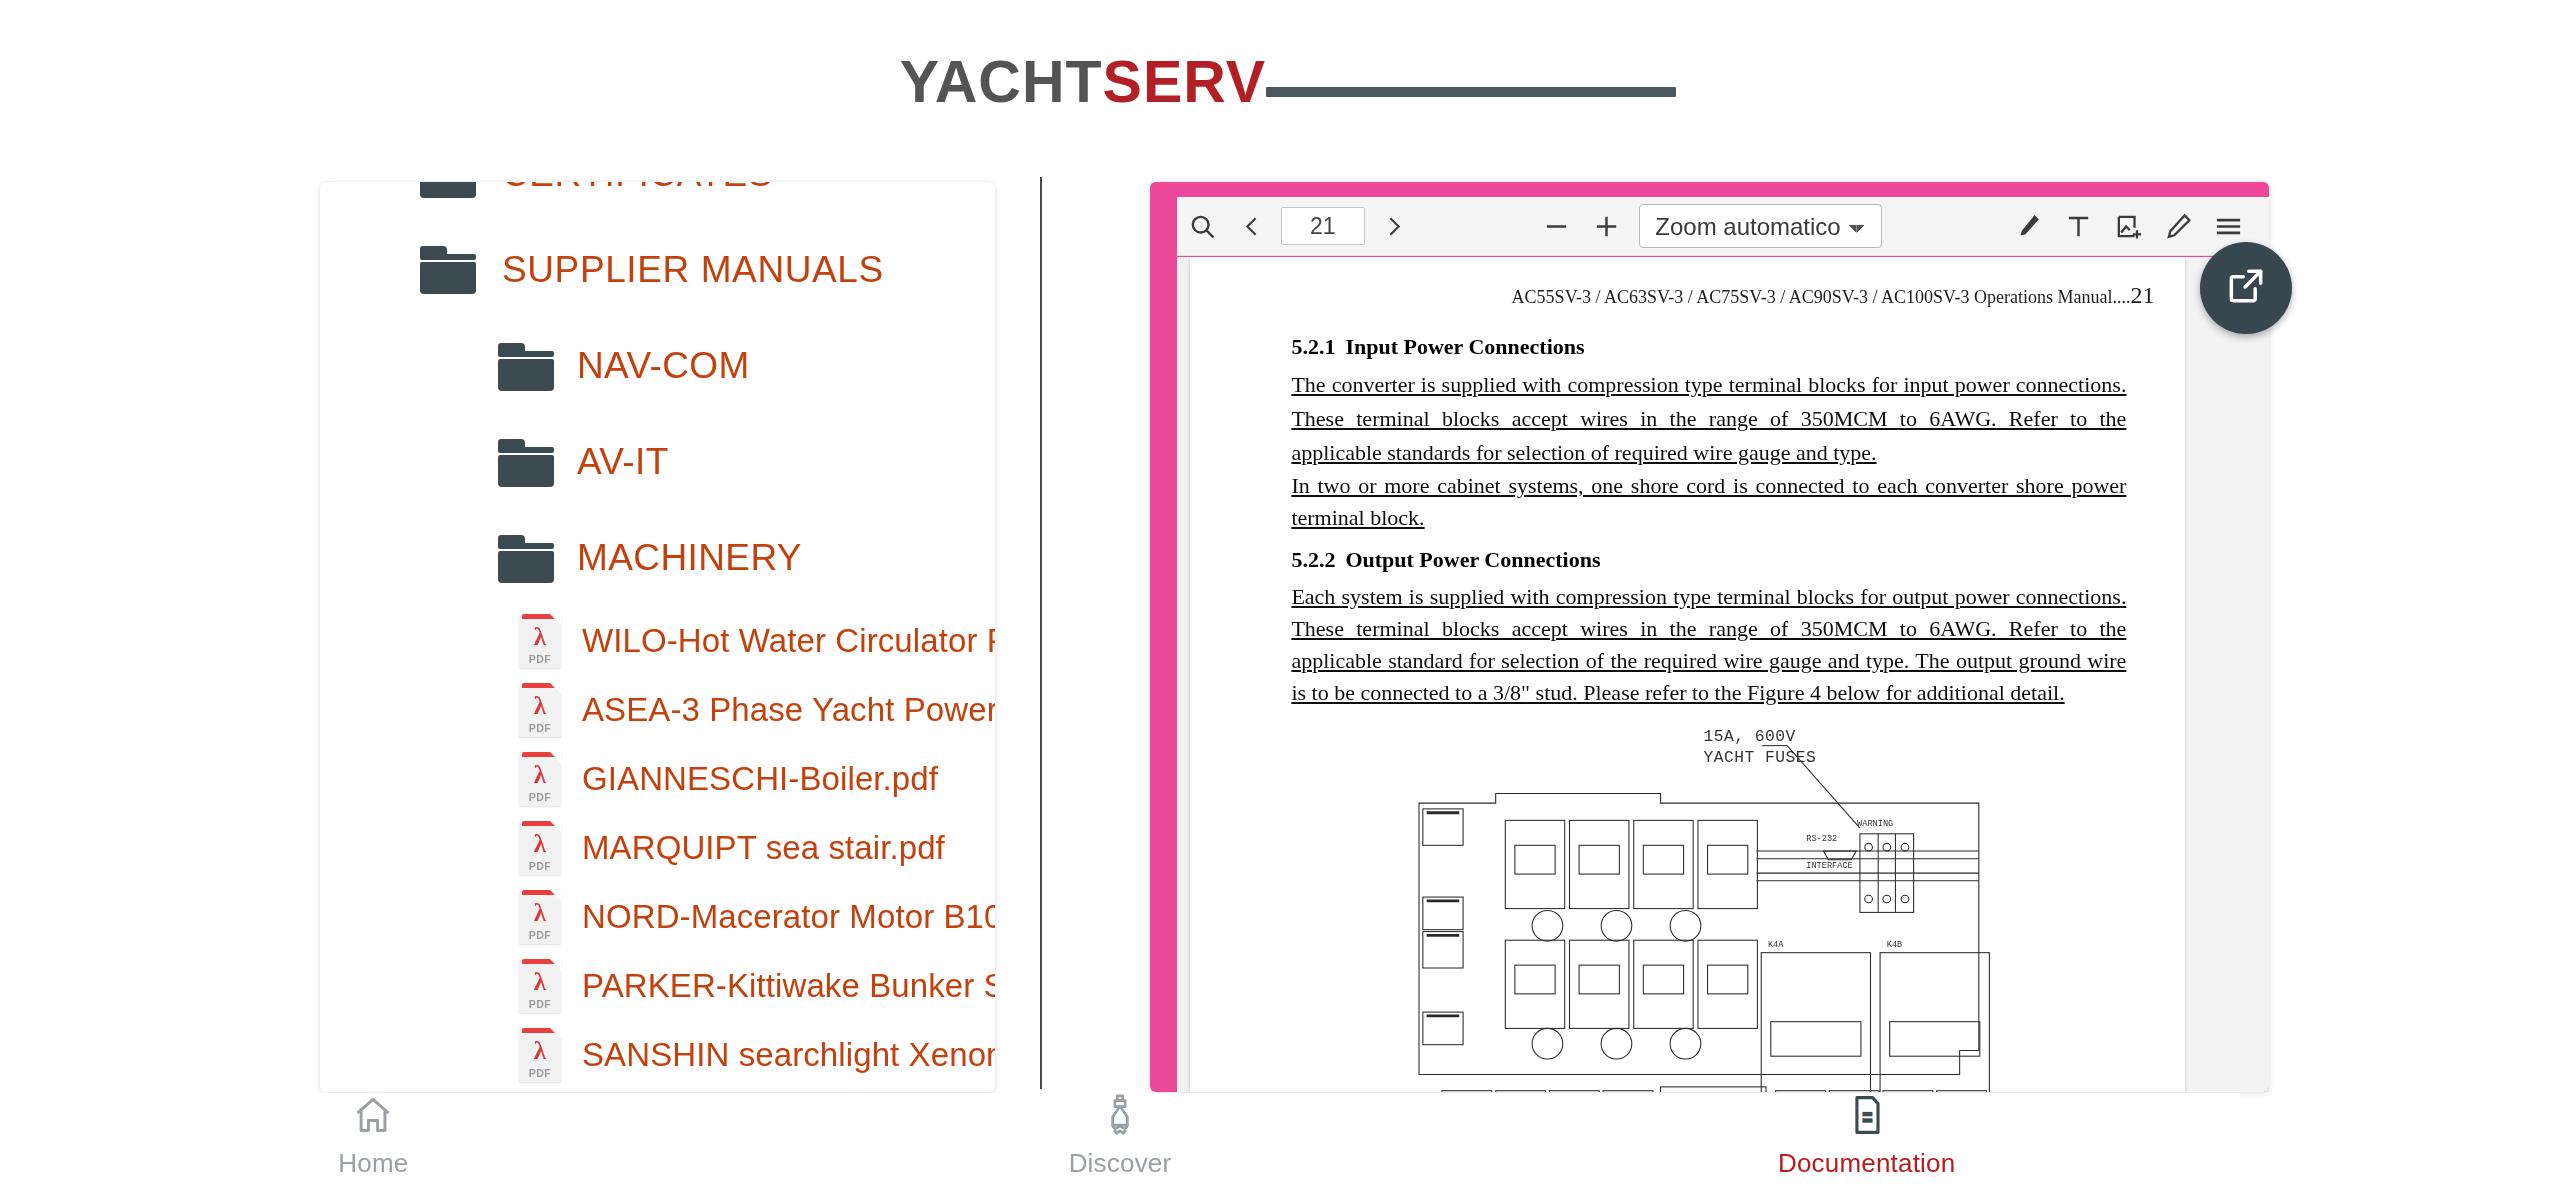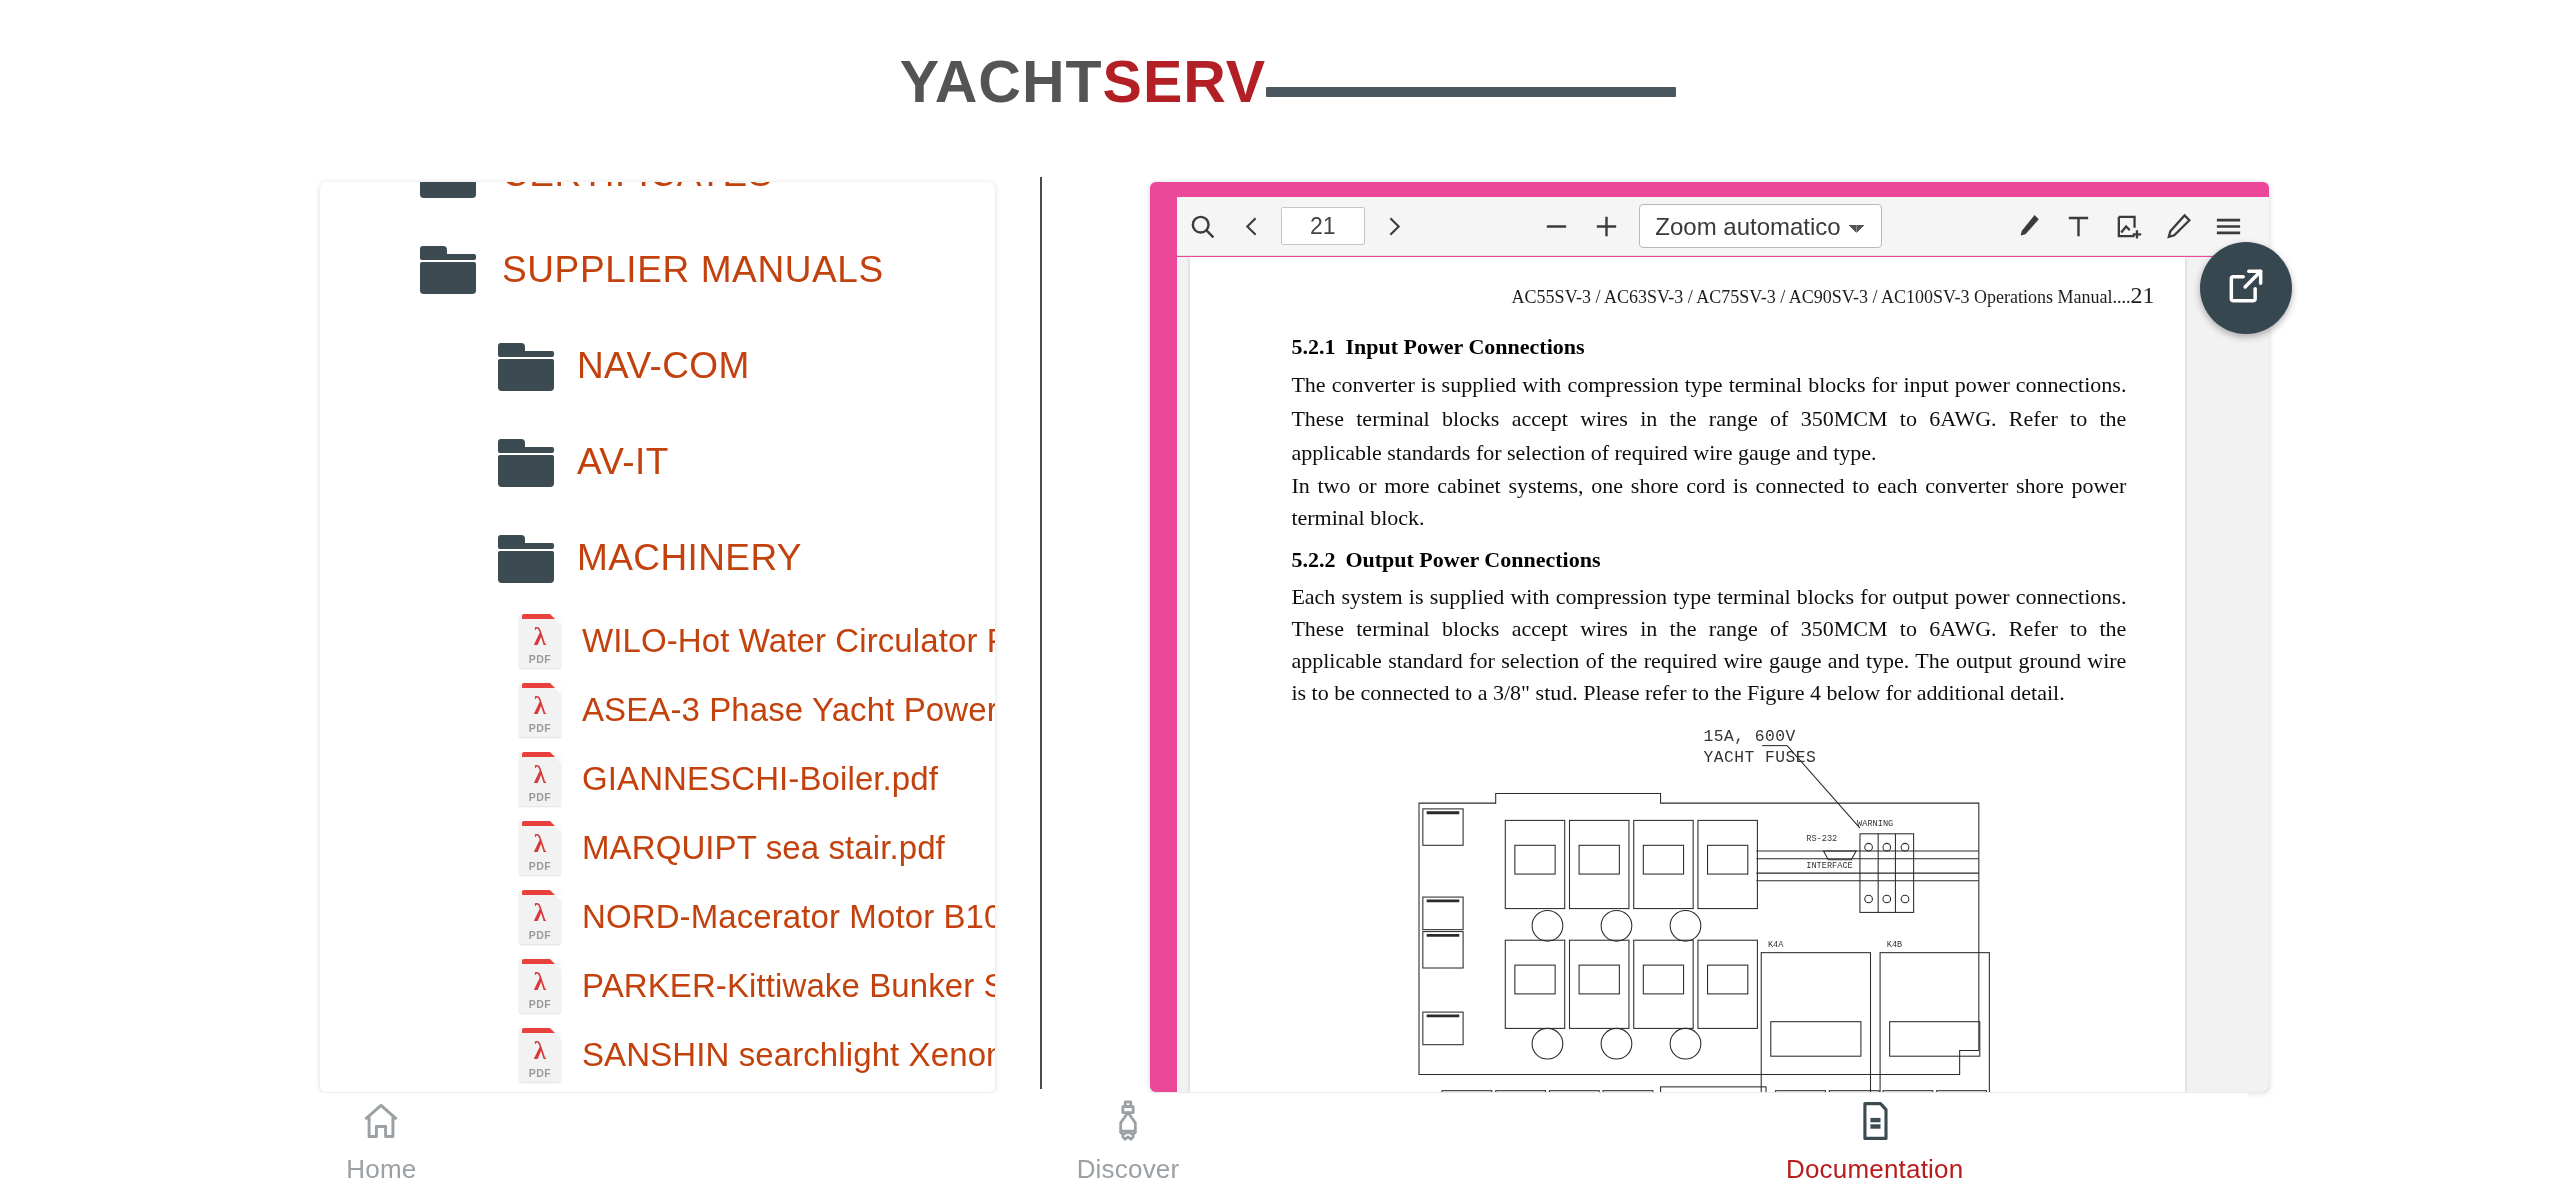--- a/index.html
+++ b/index.html
@@ -169,21 +169,21 @@
     text-align: right; padding: 25px 31px 0 0;
     font-family: "Liberation Serif", serif;
     font-size: 18px; color: #1c1c1c;
   }
   .pdf-head .pg { font-size: 24px; }
   .pdf-body { padding: 11.5px 59px 0 101px; }
   .pdf-h { font-family: "Liberation Serif", serif; font-weight: 700;
            font-size: 22px; color: #000; margin: 13.4px 0 7.7px 0; }
   .pdf-h .num { display: inline-block; width: 54px; }
   .pdf-p { font-family: "Liberation Serif", serif; font-size: 22px;
-           color: #0d0d0d; line-height: 34px; text-align: justify; }
+           color: #0d0d0d; line-height: 34px; text-align: justify; text-decoration: underline; }
   .pdf-p.tight { line-height: 32px; }
 
   .pdf-figwrap { position: relative; margin-top: 25px; padding-left: 82px; }
   .fig-note {
     position: absolute; left: 412px; top: -7.7px;
     font-family: "Liberation Mono", monospace; font-size: 16.3px;
     color: #333; line-height: 21px; letter-spacing: 0.5px;
   }
 
   
@@ -194,21 +194,21 @@
     display: flex; align-items: center; justify-content: center;
     box-shadow: 0 2.9px 7.7px rgba(0,0,0,0.3);
     cursor: pointer; z-index: 40;
   }
 
   
   .bottom-nav {
     position: absolute; left: 0; top: 1093px;
     width: 2240px; height: 98px;
     background: #ffffff;
-    display: flex; align-items: center; margin-left: 8px;
+    display: flex; align-items: flex-start;
   }
   .nav-item {
     flex: 1 1 0; display: flex; flex-direction: column;
     align-items: center; justify-content: center; cursor: pointer;
     gap: 6.7px;
   }
   .nav-label { font-size: 26px; letter-spacing: 0.2px; }
   .nav-item.inactive .nav-label { color: #9aa0a3; }
   .nav-item.inactive svg { stroke: #9aa0a3; }
   .nav-item.active   .nav-label { color: #b91c1c; }

